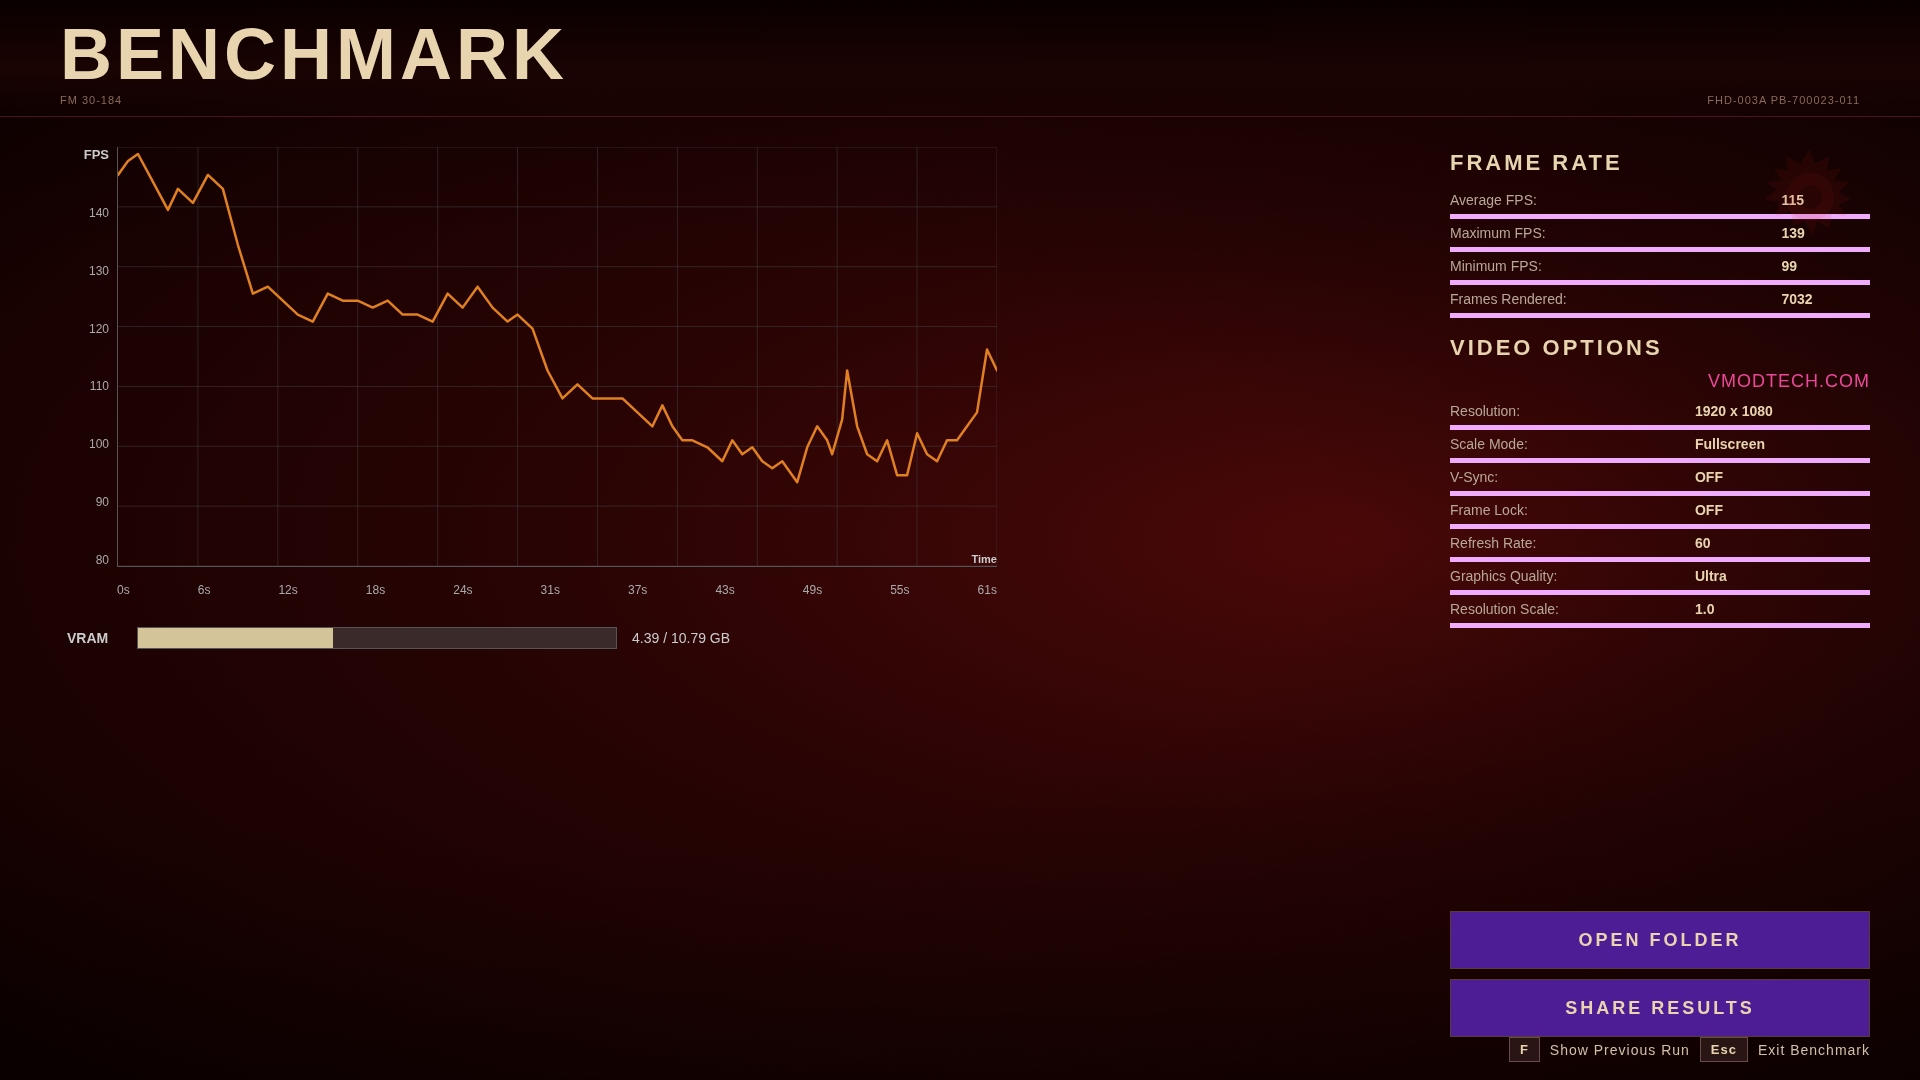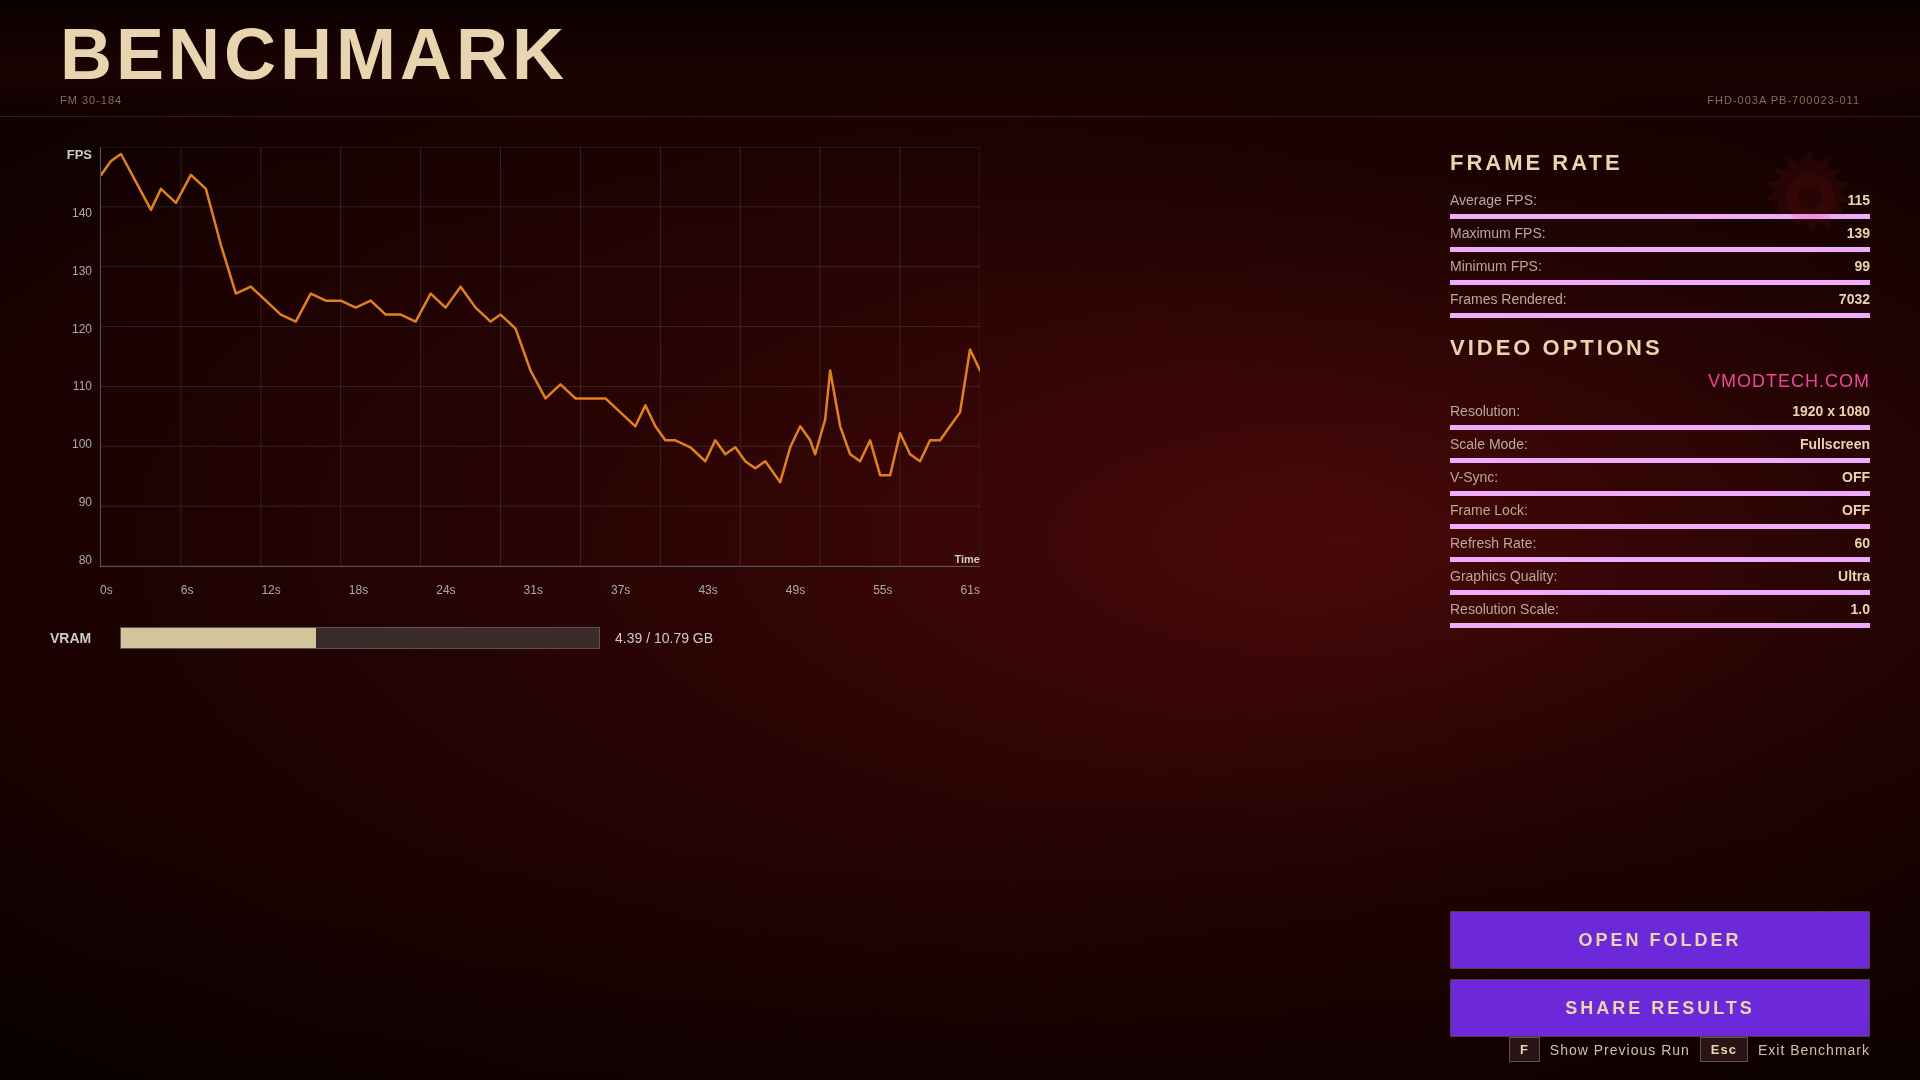--- a/index.html
+++ b/index.html
@@ -72,20 +72,21 @@
       letter-spacing: 1px;
       margin-top: 4px;
     }
 
     
     .main {
       display: flex;
       padding: 20px 50px 0 50px;
       gap: 44px;
       height: calc(100% - 130px);
+      margin-left: 17px;
     }
 
     
     .chart-section {
       flex: 1;
       display: flex;
       flex-direction: column;
     }
 
     .chart-container {
@@ -234,21 +235,21 @@
       padding: 6px 0;
       font-size: 14px;
       color: #d0c0a8;
     }
 
     .stats-table td:first-child {
       color: #b8a898;
     }
 
     .stats-table td:last-child {
-      text-align: right;
+      text-align: left;
       color: #e8d5b0;
       font-weight: 600;
     }
 
     .vmodtech-watermark {
       font-size: 18px;
       color: #ec4899;
       text-align: right;
       margin-bottom: 5px;
       letter-spacing: 1px;
@@ -256,21 +257,21 @@
 
     .buttons-section {
       margin-top: auto;
       padding-bottom: 20px;
     }
 
     .btn {
       width: 100%;
       height: 58px;
       border: 1px solid #5a3a3a;
-      background: #6d28d9;
+      background: #4c1d95;
       color: #e8d5b0;
       font-size: 18px;
       font-weight: 900;
       letter-spacing: 3px;
       text-transform: uppercase;
       cursor: pointer;
       margin-bottom: 10px;
       font-family: 'Arial Black', Arial, sans-serif;
     }
 

